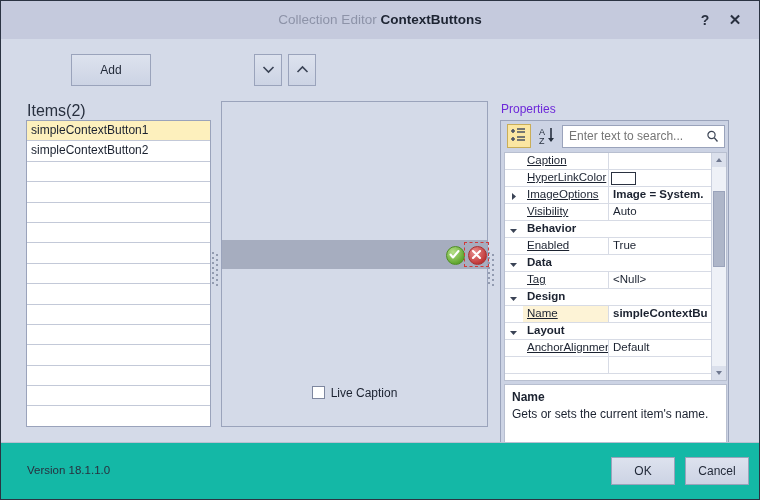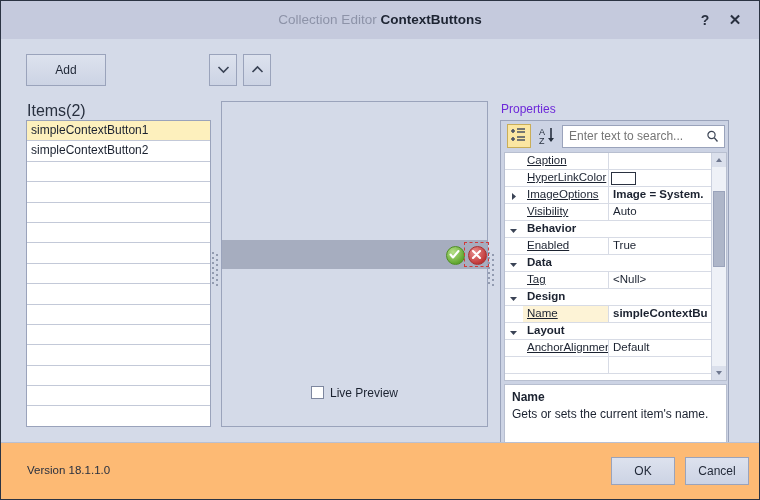--- a/index.html
+++ b/index.html
@@ -43,21 +43,21 @@
   
   .tbtn{
     position:absolute;
     box-sizing:border-box;
     background:linear-gradient(#dde2ee,#ccd3e4);
     border:1px solid #9aa3bb;
     font-size:12px;color:#1f2736;
     text-align:center;
     cursor:default;
     line-height:1;
-    display:flex;align-items:center;justify-content:center;
+    display:flex;align-items:center;justify-content:center;margin-left:45px;
   }
   #btn-add{left:25px;top:15px;width:80px;height:32px;}
   #btn-remove{left:110px;top:15px;width:80px;height:32px;}
   #btn-down{left:208px;top:15px;width:28px;height:32px;}
   #btn-up{left:242px;top:15px;width:28px;height:32px;}
   .chev{display:inline-block;}
   
   .items-label{position:absolute;left:26px;top:63px;font-size:16px;color:#28303f;}
   .list-outer{
     position:absolute;left:25px;top:81px;width:185px;height:307px;
@@ -230,21 +230,21 @@
     position:absolute;left:3px;top:263px;width:223px;height:72px;
     box-sizing:border-box;
     background:#ffffff;border:1px solid #b8bfd0;
     padding:5px 7px;
   }
   .desc-title{font-weight:bold;font-size:12px;color:#1b2230;}
   .desc-text{font-size:12px;color:#1b2230;margin-top:3px;line-height:1.3;}
   
   .footer{
     position:absolute;left:0;right:0;bottom:0;height:56px;
-    background:#fdba74;border-top:1px solid #b9c0d2;
+    background:#14b8a6;border-top:1px solid #b9c0d2;
   }
   .version{position:absolute;left:26px;top:21px;font-size:11.5px;color:#28303f;}
   .fbtn{
     position:absolute;top:14px;width:64px;height:28px;
     box-sizing:border-box;
     background:linear-gradient(#dde2ee,#ccd3e4);
     border:1px solid #9aa3bb;
     font-size:12px;color:#1f2736;
     display:flex;align-items:center;justify-content:center;
     cursor:default;
@@ -344,21 +344,21 @@
             </svg>
         </div>
         <div class="ico ico-cancel">
           <svg width="11" height="11" viewBox="0 0 11 11">
               <path d="M2 2 L9 9 M9 2 L2 9" fill="none" stroke="#ffffff" stroke-width="2.1" stroke-linecap="round"></path>
             </svg>
         </div>
         <div class="sel-marquee"></div>
       </div>
       <div class="live-row">
-        <span class="chk"></span><span>Live Preview</span>
+        <span class="chk"></span><span>Live Caption</span>
       </div>
     </div>
 
     <div class="props-label">Properties</div>
     <div class="props-outer">
 
       <div class="props-toolbar">
         <div class="tool-ico" id="ico-categorize">
           <svg width="20" height="20" viewBox="0 0 20 20">
             <path d="M3 6 H7 M5 4 V8" stroke="#4a5163" stroke-width="1.6" fill="none"></path>

